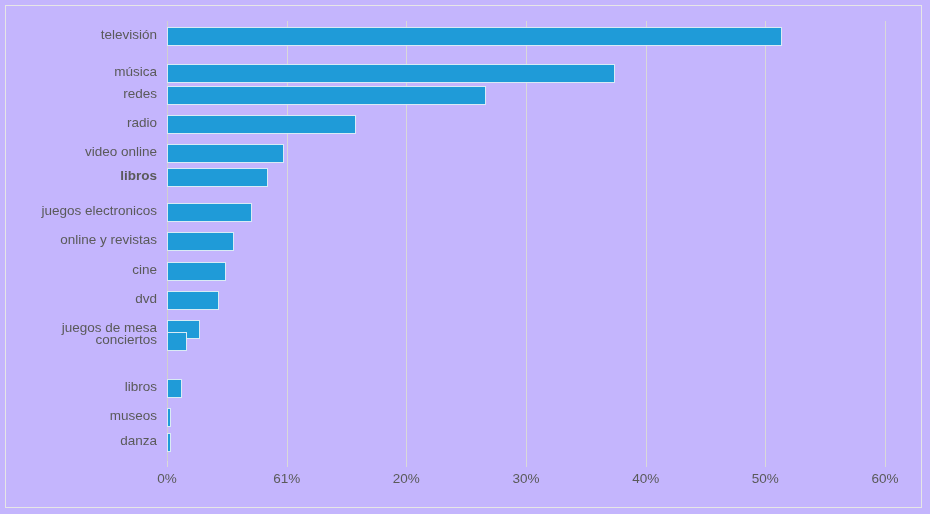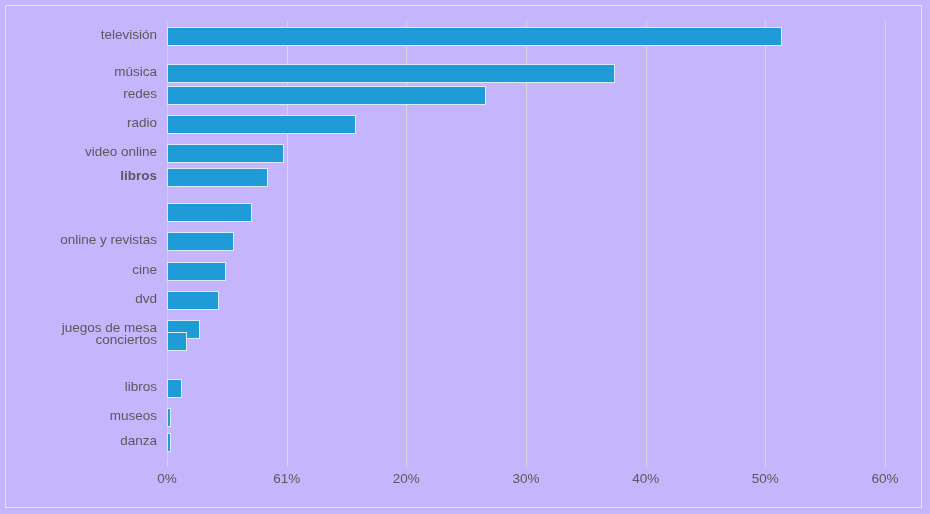--- a/index.html
+++ b/index.html
@@ -125,20 +125,21 @@
         </div>
         <div class="bar-row" style="top: 117.333px; height: 29.3333px; width: 718px;">
           <div class="cat-label">video online</div>
           <div class="bar" style="width: 114.88px; background: rgb(31, 155, 216);"></div>
         </div>
         <div class="bar-row" style="top: 141px; height: 29.3333px; width: 718px; font-weight: bold;">
           <div class="cat-label">libros</div>
           <div class="bar" style="width: 99.3233px; background: rgb(31, 155, 216);"></div>
         </div>
         <div class="bar-row" style="top: 176px; height: 29.3333px; width: 718px;">
+          <div class="cat-label">juegos electronicos</div>
           <div class="bar" style="width: 82.57px; background: rgb(31, 155, 216);"></div>
         </div>
         <div class="bar-row" style="top: 205.333px; height: 29.3333px; width: 718px;">
           <div class="cat-label">online y revistas</div>
           <div class="bar" style="width: 64.62px; background: rgb(31, 155, 216);"></div>
         </div>
         <div class="bar-row" style="top: 234.667px; height: 29.3333px; width: 718px;">
           <div class="cat-label">cine</div>
           <div class="bar" style="width: 57.44px; background: rgb(31, 155, 216);"></div>
         </div>

